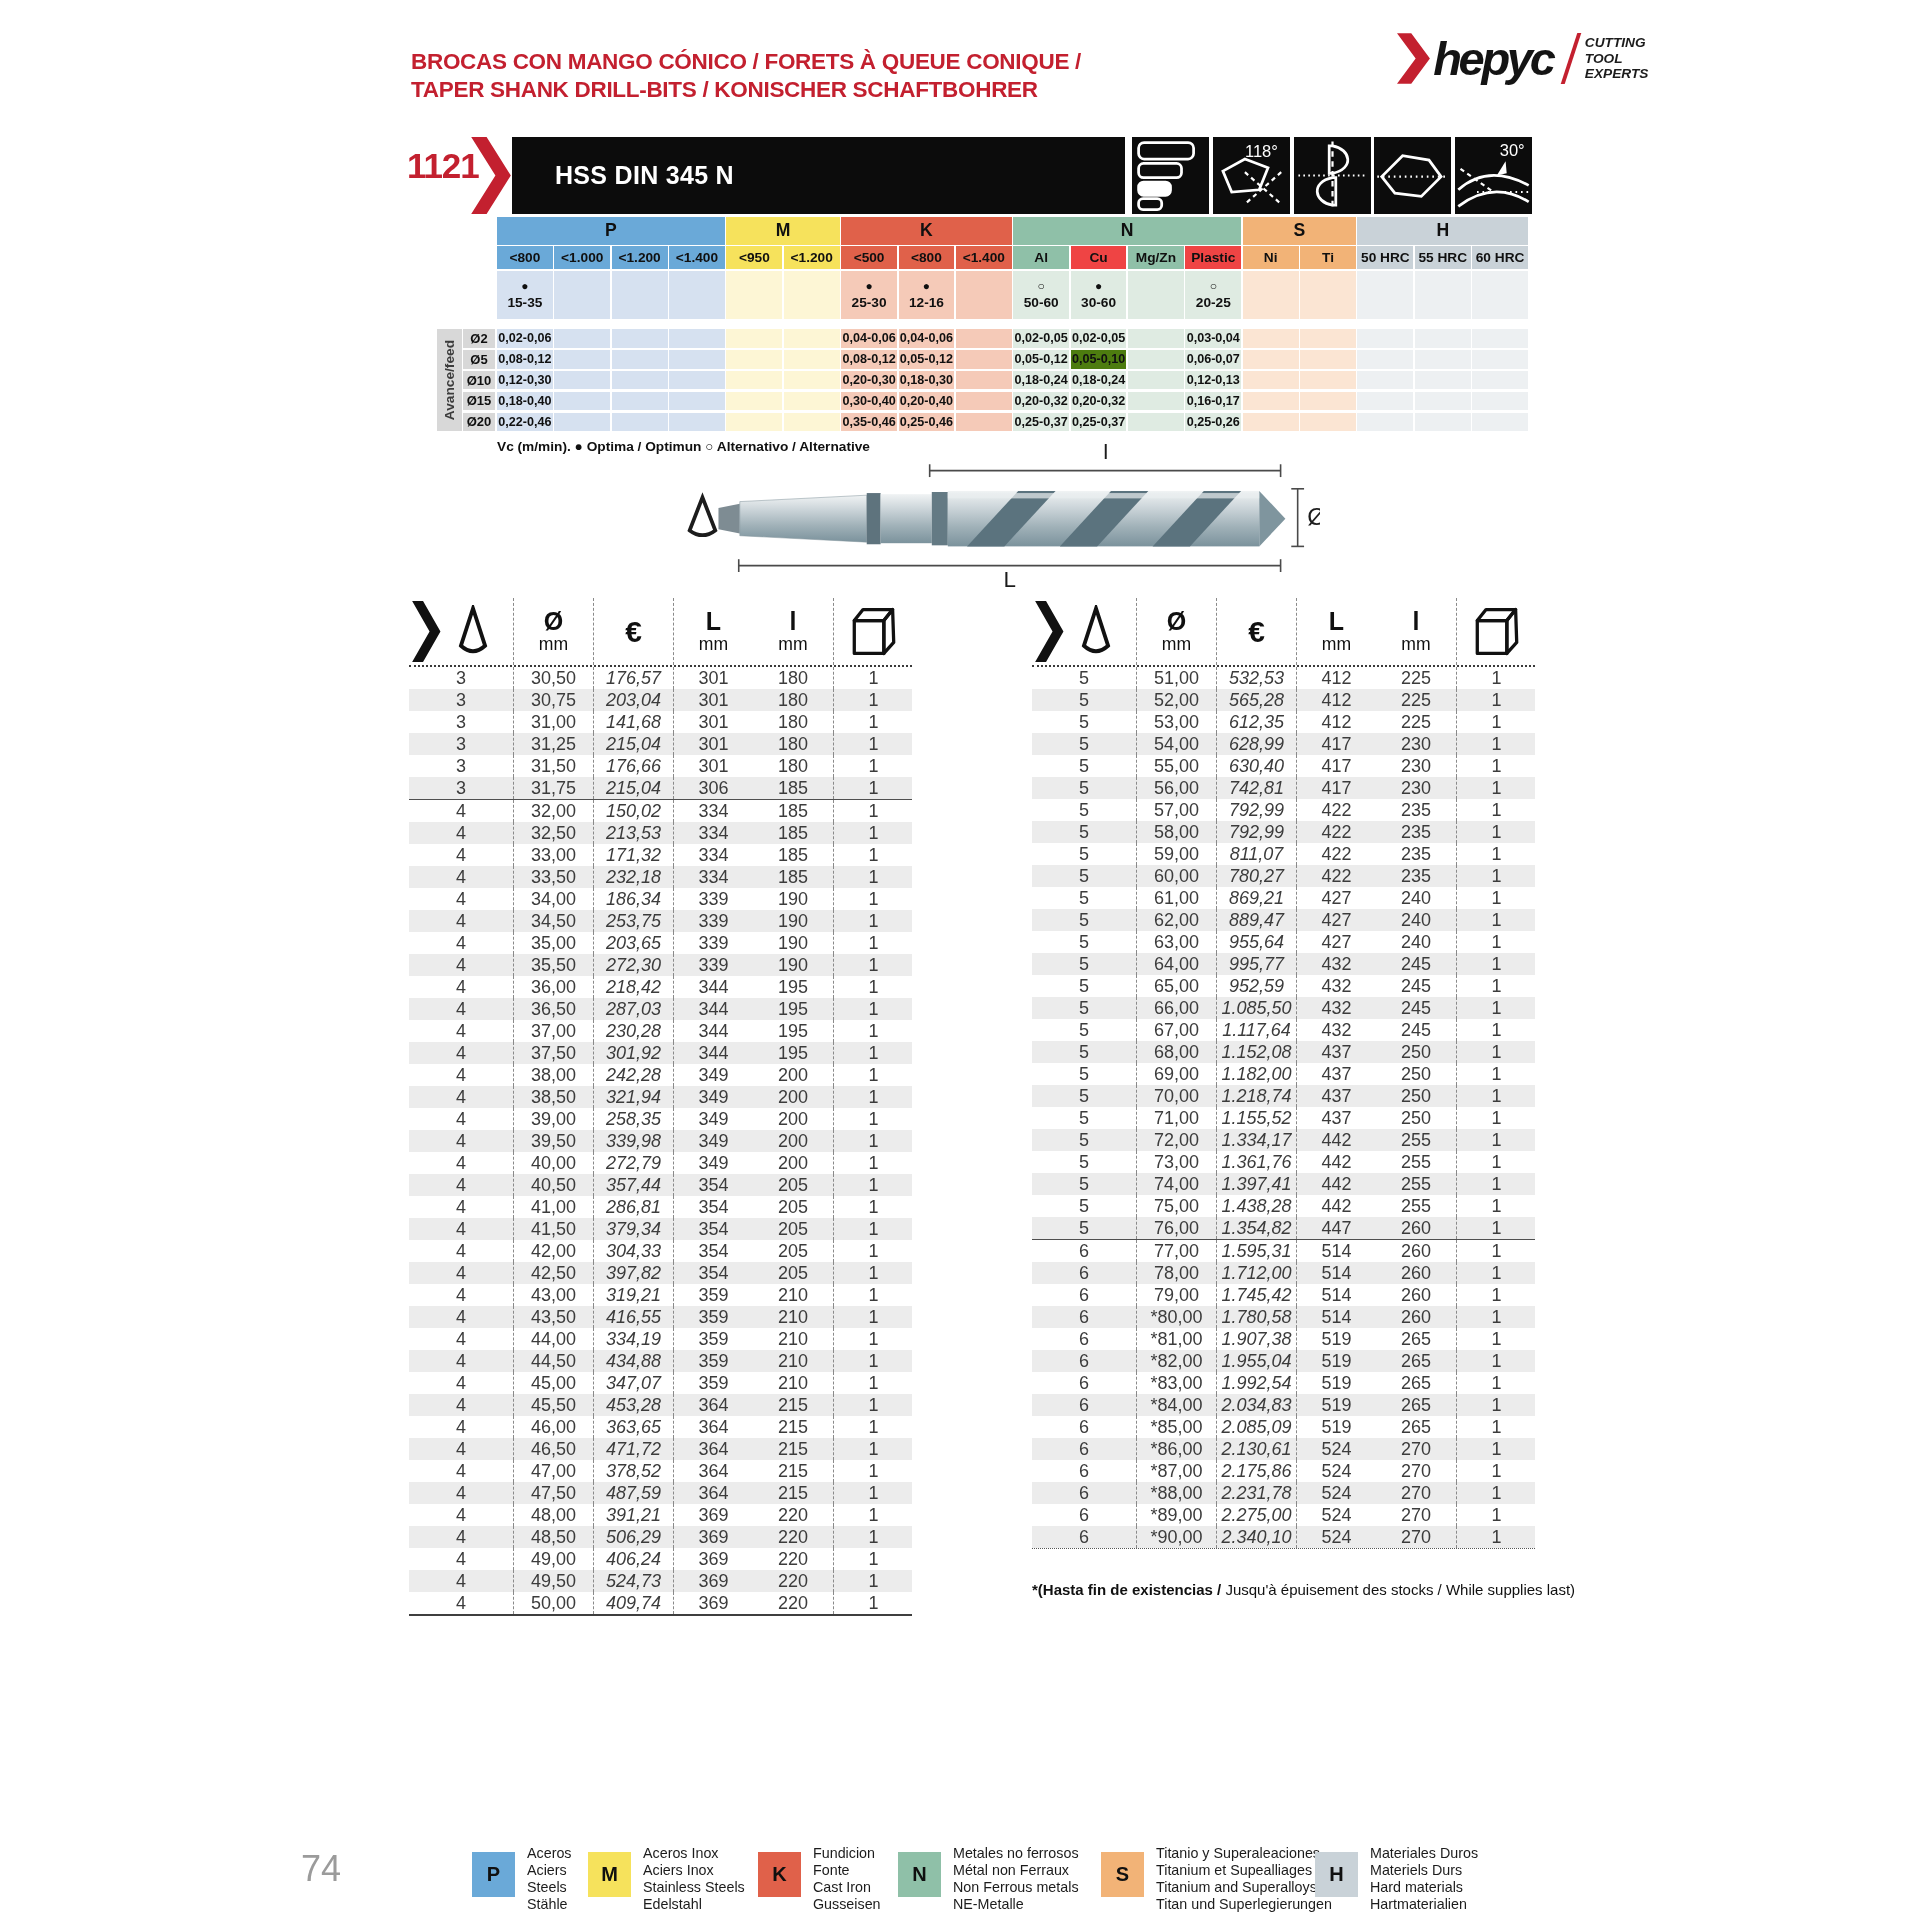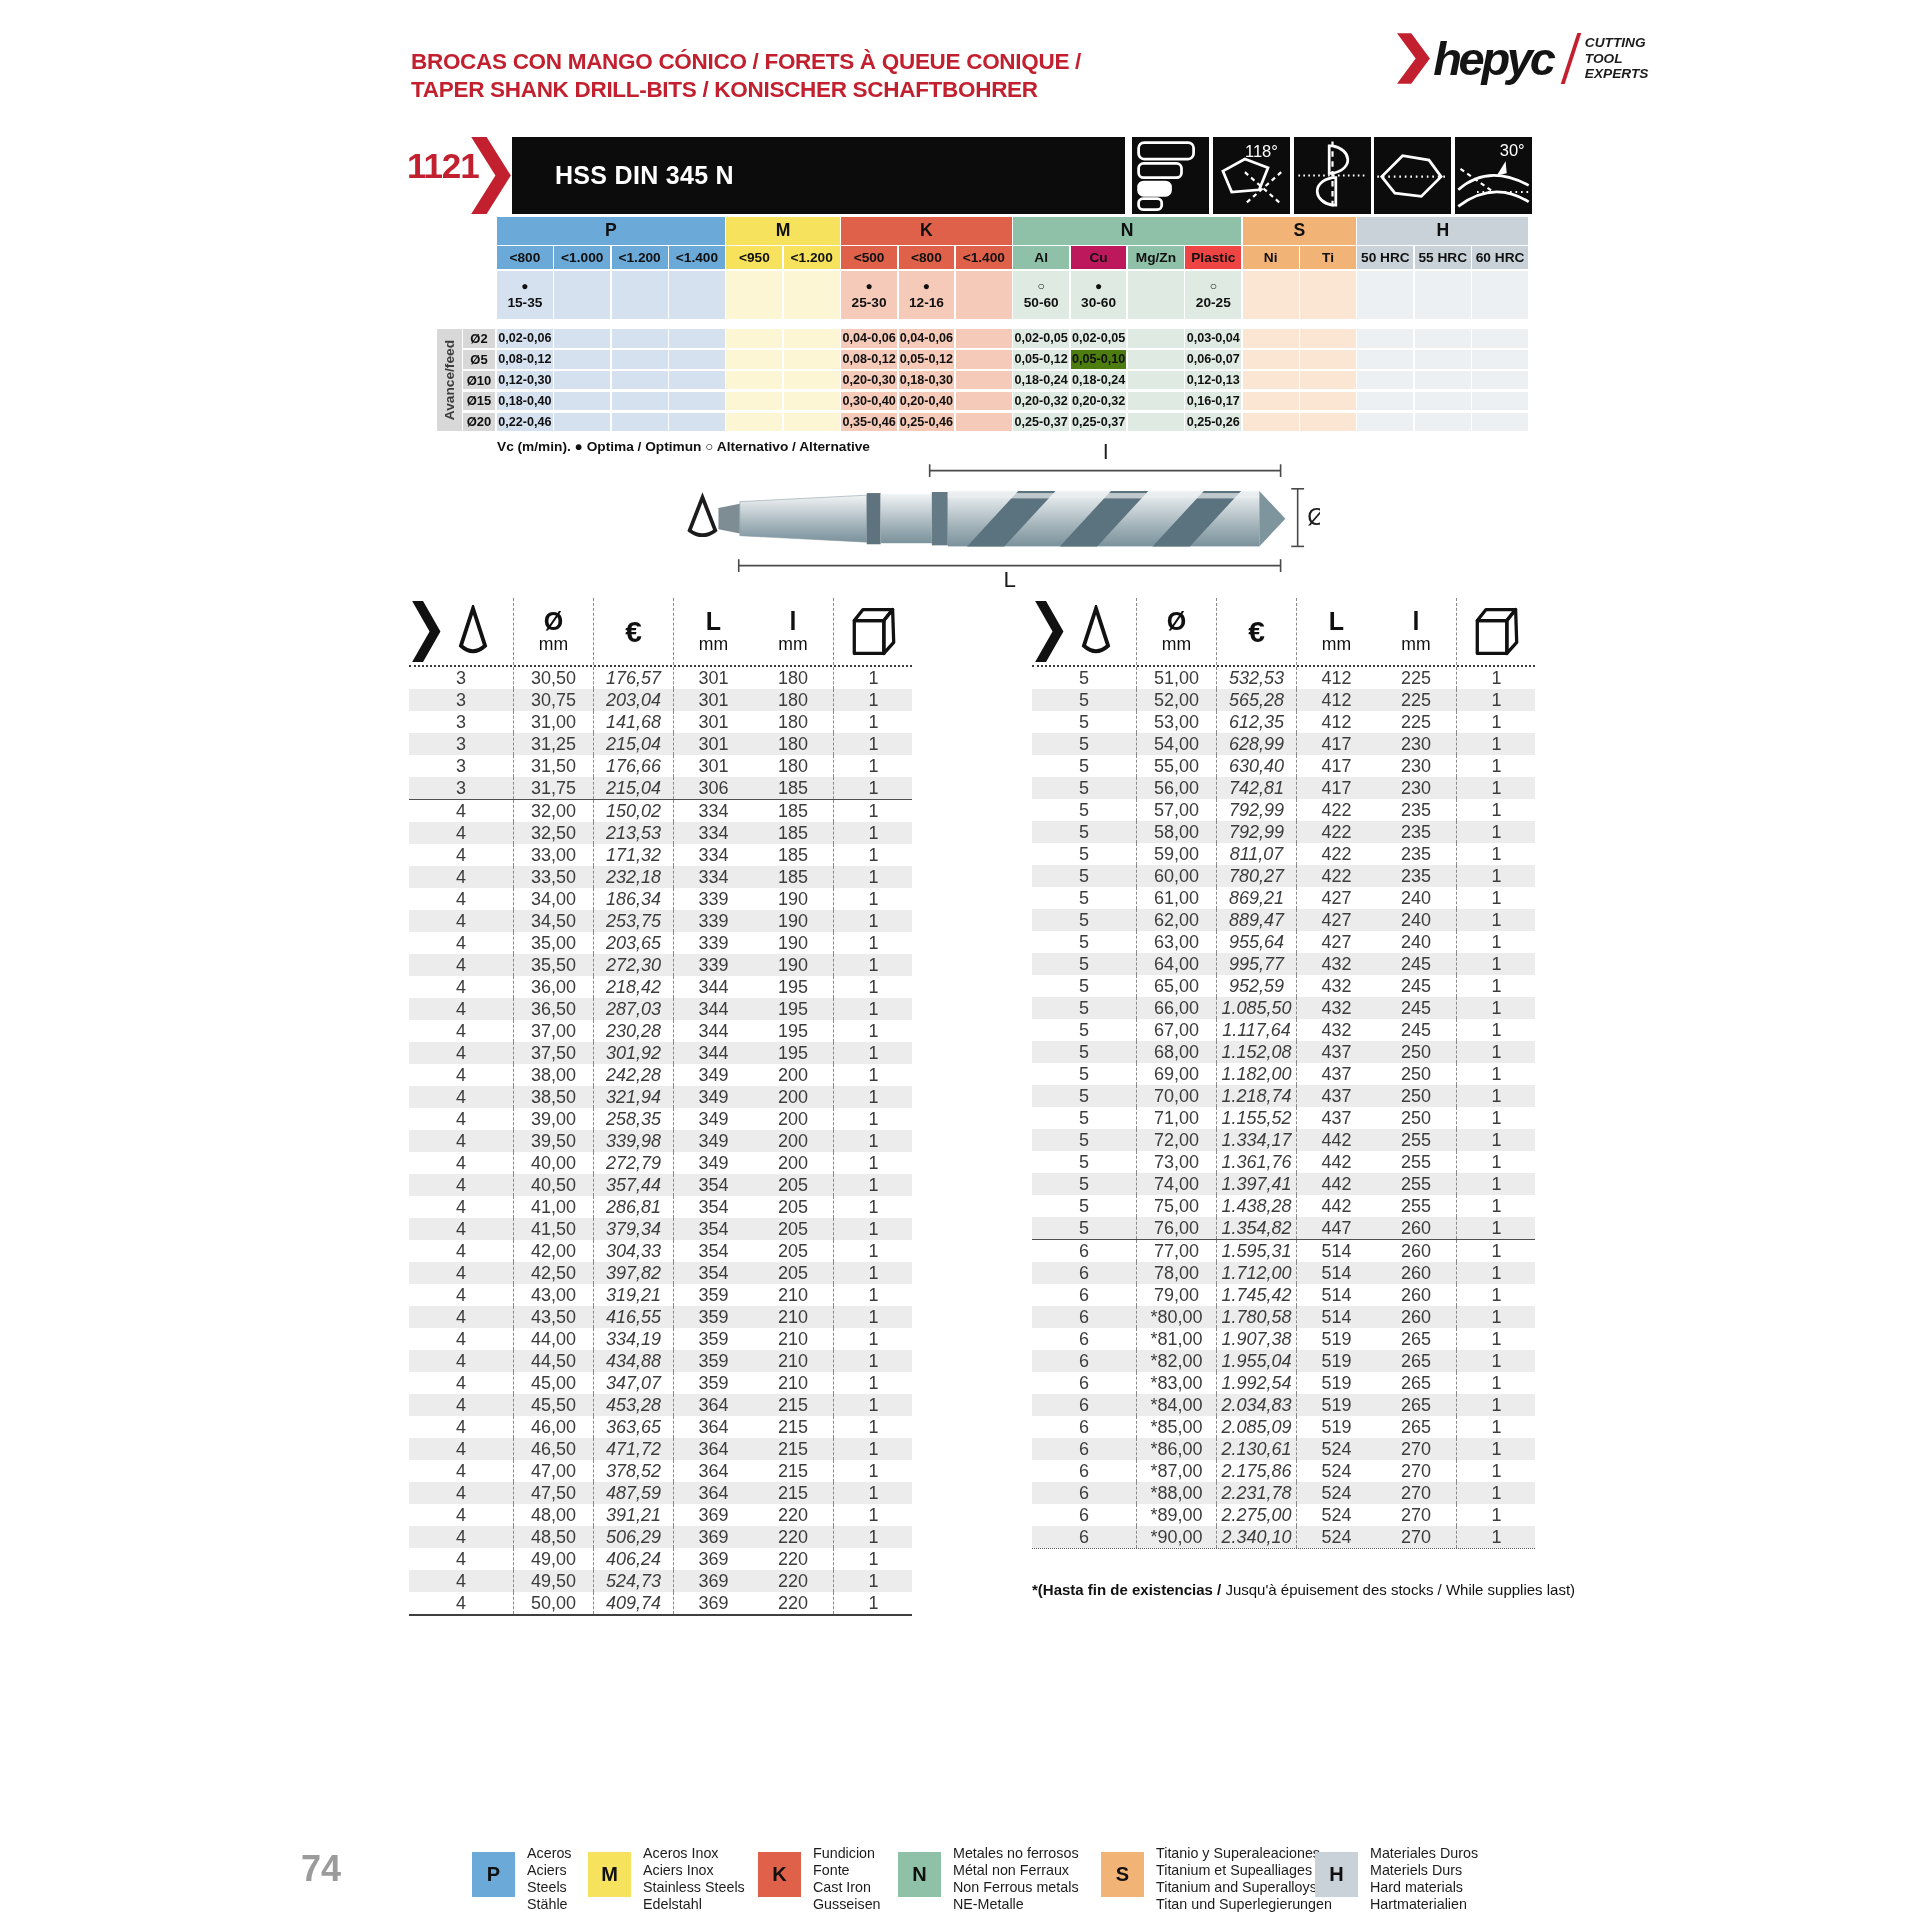--- a/index.html
+++ b/index.html
@@ -67,21 +67,21 @@
   .pt-row.alt{background:#ececec;}
   .pt-row.grp{border-top:1.6px solid #4f4f4f;}
   .pt-row div{display:flex;align-items:center;justify-content:center;font-size:18px;color:#3c3c3c;height:100%;}
   .pt-row .c-pri{font-style:italic;}
   .ptable.left .rows{border-bottom:2.2px solid #3f3f3f;}
   .ptable.right .rows{border-bottom:1.6px dotted #555;}
   .footnote{position:absolute;left:1032px;top:1581px;font-size:15px;color:#101010;}
   .footnote b{font-weight:800;}
 
   
-  .page-num{position:absolute;left:301px;top:1848px;font-size:36px;font-weight:700;color:#9b9b9b;}
+  .page-num{position:absolute;left:301px;top:1848px;font-size:36px;font-weight:400;color:#9b9b9b;}
   .mat-legend{position:absolute;left:0;top:1845px;width:1926px;height:81px;}
   .lg-item{position:absolute;top:0;display:flex;}
   .lg-chip{width:43px;height:45px;margin-top:6.6px;display:flex;align-items:center;justify-content:center;
            font-size:20px;font-weight:800;color:#101010;flex:0 0 43px;}
   .lg-lines{margin-left:12px;}
   .lg-line{font-size:14.3px;color:#1c1c1c;line-height:1.2;white-space:nowrap;}
 </style>
 <style>.pt-row .c-dia,.pt-row .c-pri,.pt-row .c-len,.pt-row .c-qty{border-left:1.1px dashed #8a8a8a;}</style></head>
 <body>
 
@@ -166,21 +166,21 @@
       <div class="sg-s" style="background: rgb(106, 169, 216);">&lt;800</div>
       <div class="sg-s" style="background: rgb(106, 169, 216);">&lt;1.000</div>
       <div class="sg-s" style="background: rgb(106, 169, 216);">&lt;1.200</div>
       <div class="sg-s" style="background: rgb(106, 169, 216);">&lt;1.400</div>
       <div class="sg-s" style="background: rgb(246, 226, 92);">&lt;950</div>
       <div class="sg-s" style="background: rgb(246, 226, 92);">&lt;1.200</div>
       <div class="sg-s" style="background: rgb(224, 97, 74);">&lt;500</div>
       <div class="sg-s" style="background: rgb(224, 97, 74);">&lt;800</div>
       <div class="sg-s" style="background: rgb(224, 97, 74);">&lt;1.400</div>
       <div class="sg-s" style="background: rgb(143, 192, 168);">Al</div>
-      <div class="sg-s" style="background: #be185d;">Cu</div>
+      <div class="sg-s" style="background: #ef4444;">Cu</div>
       <div class="sg-s" style="background: rgb(143, 192, 168);">Mg/Zn</div>
       <div class="sg-s" style="background: #ef4444;">Plastic</div>
       <div class="sg-s" style="background: rgb(242, 179, 119);">Ni</div>
       <div class="sg-s" style="background: rgb(242, 179, 119);">Ti</div>
       <div class="sg-s" style="background: rgb(201, 210, 216);">50 HRC</div>
       <div class="sg-s" style="background: rgb(201, 210, 216);">55 HRC</div>
       <div class="sg-s" style="background: rgb(201, 210, 216);">60 HRC</div>
       <div class="sg-v" style="background: rgb(214, 225, 240);">
         <div class="dot">●</div>
         <div class="rng">15-35</div>

